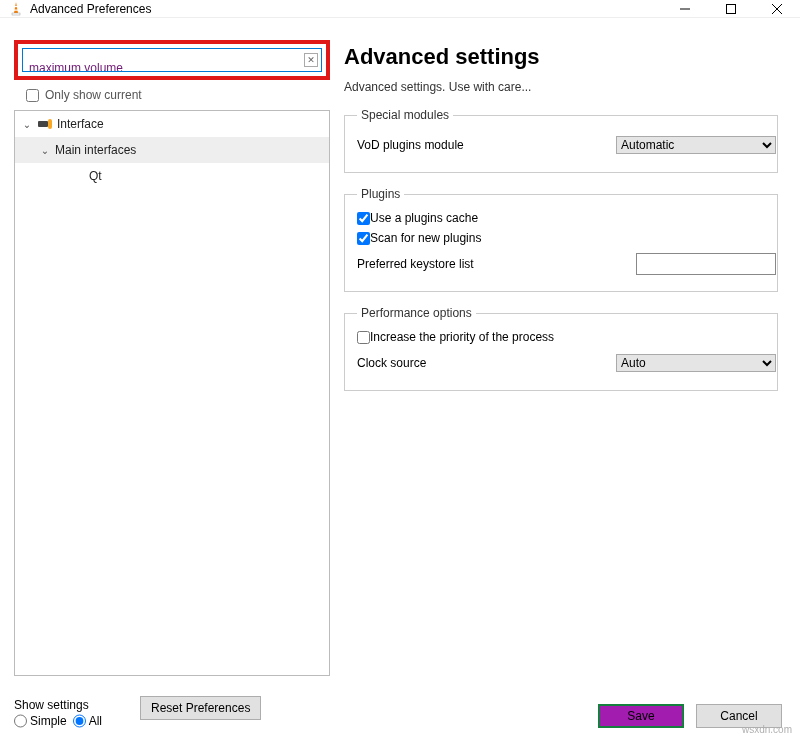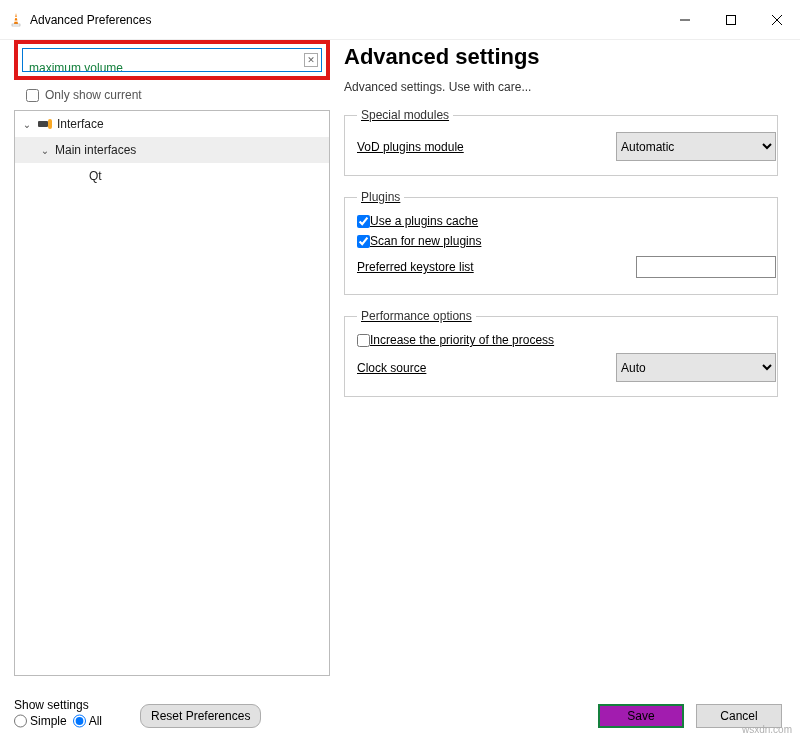--- a/index.html
+++ b/index.html
@@ -9,21 +9,21 @@
     font-size: 12px;
     background: #fff;
     color: #000;
     width: 800px;
     height: 736px;
     overflow: hidden;
     position: relative;
   }
   
   .titlebar {
-    height: 40px;
+    height: 18px;
     display: flex;
     align-items: center;
     padding: 0 0 0 8px;
     background: #fff;
     border-bottom: 1px solid #eee;
   }
   .titlebar .title-icon { width: 16px; height: 16px; margin-right: 6px; }
   .titlebar .title { flex: 0 0 auto; }
   .titlebar .spacer { flex: 1; }
   .win-btn {
@@ -63,21 +63,21 @@
     display: flex;
     align-items: center;
   }
   .search {
     width: 100%;
     height: 24px;
     border: 1px solid #0078d7;
     outline: none;
     padding: 18px 24px 2px 6px;
     font-size: 12px;
-    color: #15803d;
+    color: #701a75;
   }
   .clear-icon {
     position: absolute; right: 4px; top: 50%; transform: translateY(-50%);
     width: 14px; height: 14px;
     display: flex; align-items: center; justify-content: center;
     color: #666;
     border: 1px solid #aaa;
     font-size: 9px;
     line-height: 1;
     cursor: pointer;
@@ -119,32 +119,31 @@
   }
   .desc {
     font-size: 12px;
     color: #333;
     margin-bottom: 14px;
   }
   fieldset {
     border: 1px solid #ccc;
     margin: 0 0 14px 0;
     padding: 10px 1px 14px 12px;
-    text-decoration: underline;
   }
   legend { padding: 0 4px; color: #333; }
   .row {
     display: flex; align-items: center;
     min-height: 26px;
   }
   .row label.lbl { flex: 0 0 212px; }
   .row .ctrl { flex: 1; }
   select.sel {
     width: 160px;
-    height: 29px;
+    height: 18px;
     background: #e5e5e5;
     border: 1px solid #aaa;
     font-size: 12px;
     margin-left: 41px;
   }
   select.sel.wide { width: 160px; }
   input.text {
     width: 140px; height: 22px;
     border: 1px solid #888;
   }
@@ -172,22 +171,21 @@
     border: 1px solid #adadad;
     background: #e1e1e1;
     font-size: 12px;
     padding: 0 10px;
     cursor: pointer;
   }
   .btn.primary { border: 2px solid #15803d; background: #a21caf; }
   .reset-btn {
     position: absolute;
     left: 140px;
-    bottom: 8px;
-    border-radius: 9px;
+    bottom: 16px;
   }
   .right-btns {
     position: absolute;
     right: 18px;
     bottom: 8px;
     display: flex; gap: 12px;
   }
   .watermark {
     position: absolute;
     right: 8px;

